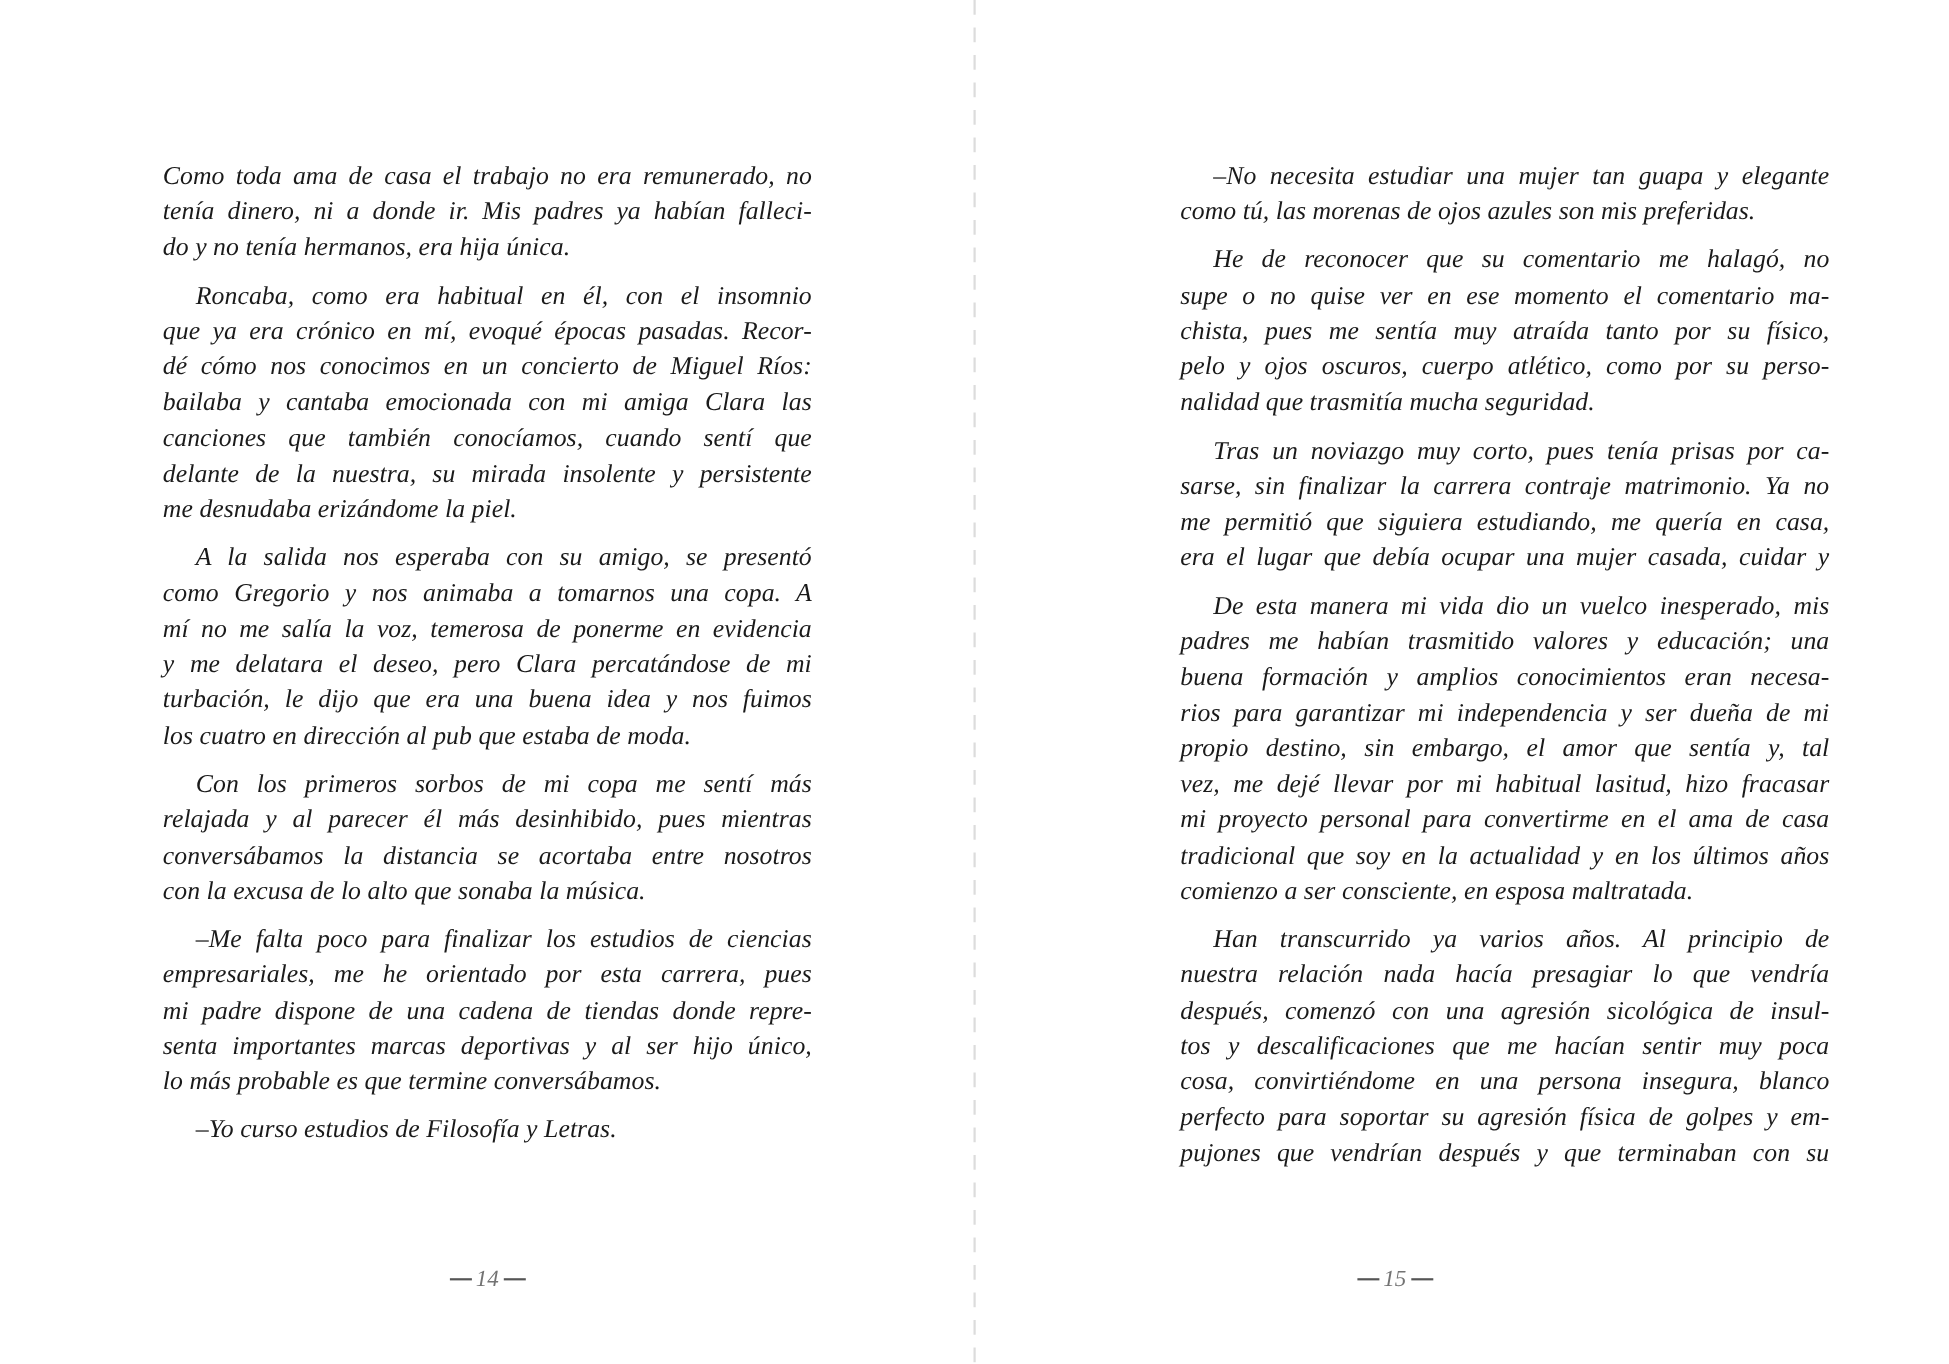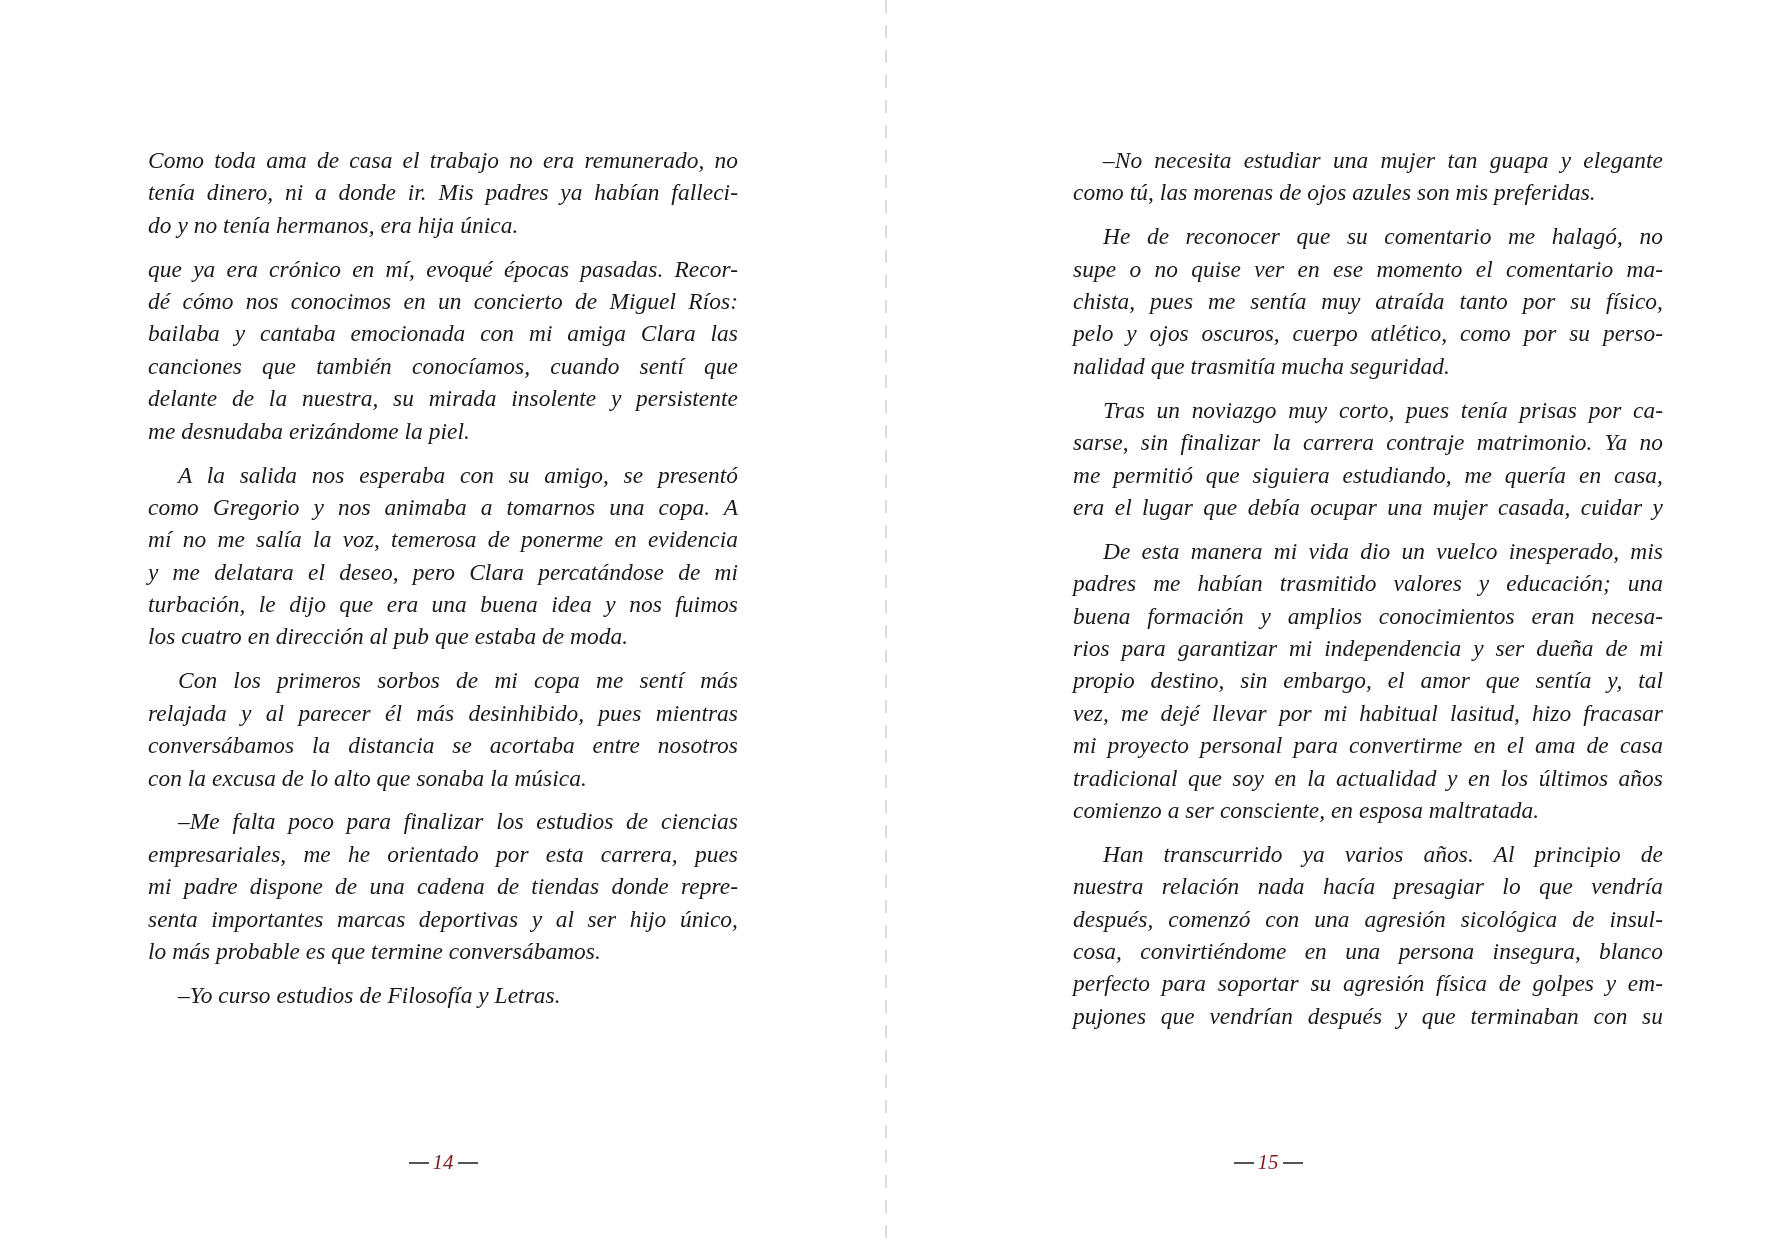--- a/index.html
+++ b/index.html
@@ -65,21 +65,21 @@
     .line.first { padding-left: 30px; }
     .line.last { text-align-last: left; }
     .folio {
       position: absolute;
       top: 1148px;
       width: 200px;
       text-align: center;
       font-family: "Liberation Serif", "DejaVu Serif", serif;
       font-size: 21px;
       line-height: 28px;
-      color: #7f1d1d;
+      color: #737373;
     }
     .page.left .folio { left: 343px; }
     .page.right .folio { left: 242px; }
     .folio .dash {
       display: inline-block;
       width: 20px;
       height: 1.5px;
       background: #555555;
       vertical-align: middle;
       margin: 0 4px;
@@ -92,20 +92,21 @@
 
 <div class="spread">
   <div class="page left">
     <div class="text-block">
         <p class="para">
           <span class="line">Como toda ama de casa el trabajo no era remunerado, no</span>
           <span class="line">tenía dinero, ni a donde ir. Mis padres ya habían falleci-</span>
           <span class="line last">do y no tenía hermanos, era hija única.</span>
         </p>
         <p class="para">
+          <span class="line first">Roncaba, como era habitual en él, con el insomnio</span>
           <span class="line">que ya era crónico en mí, evoqué épocas pasadas. Recor-</span>
           <span class="line">dé cómo nos conocimos en un concierto de Miguel Ríos:</span>
           <span class="line">bailaba y cantaba emocionada con mi amiga Clara las</span>
           <span class="line">canciones que también conocíamos, cuando sentí que</span>
           <span class="line">delante de la nuestra, su mirada insolente y persistente</span>
           <span class="line last">me desnudaba erizándome la piel.</span>
         </p>
         <p class="para">
           <span class="line first">A la salida nos esperaba con su amigo, se presentó</span>
           <span class="line">como Gregorio y nos animaba a tomarnos una copa. A</span>
@@ -165,20 +166,21 @@
           <span class="line">propio destino, sin embargo, el amor que sentía y, tal</span>
           <span class="line">vez, me dejé llevar por mi habitual lasitud, hizo fracasar</span>
           <span class="line">mi proyecto personal para convertirme en el ama de casa</span>
           <span class="line">tradicional que soy en la actualidad y en los últimos años</span>
           <span class="line last">comienzo a ser consciente, en esposa maltratada.</span>
         </p>
         <p class="para">
           <span class="line first">Han transcurrido ya varios años. Al principio de</span>
           <span class="line">nuestra relación nada hacía presagiar lo que vendría</span>
           <span class="line">después, comenzó con una agresión sicológica de insul-</span>
+          <span class="line">tos y descalificaciones que me hacían sentir muy poca</span>
           <span class="line">cosa, convirtiéndome en una persona insegura, blanco</span>
           <span class="line">perfecto para soportar su agresión física de golpes y em-</span>
           <span class="line">pujones que vendrían después y que terminaban con su</span>
         </p>
       </div>
     <div class="folio">
       <span class="dash"></span><span>15</span><span class="dash"></span>
     </div>
   </div>
 </div>

